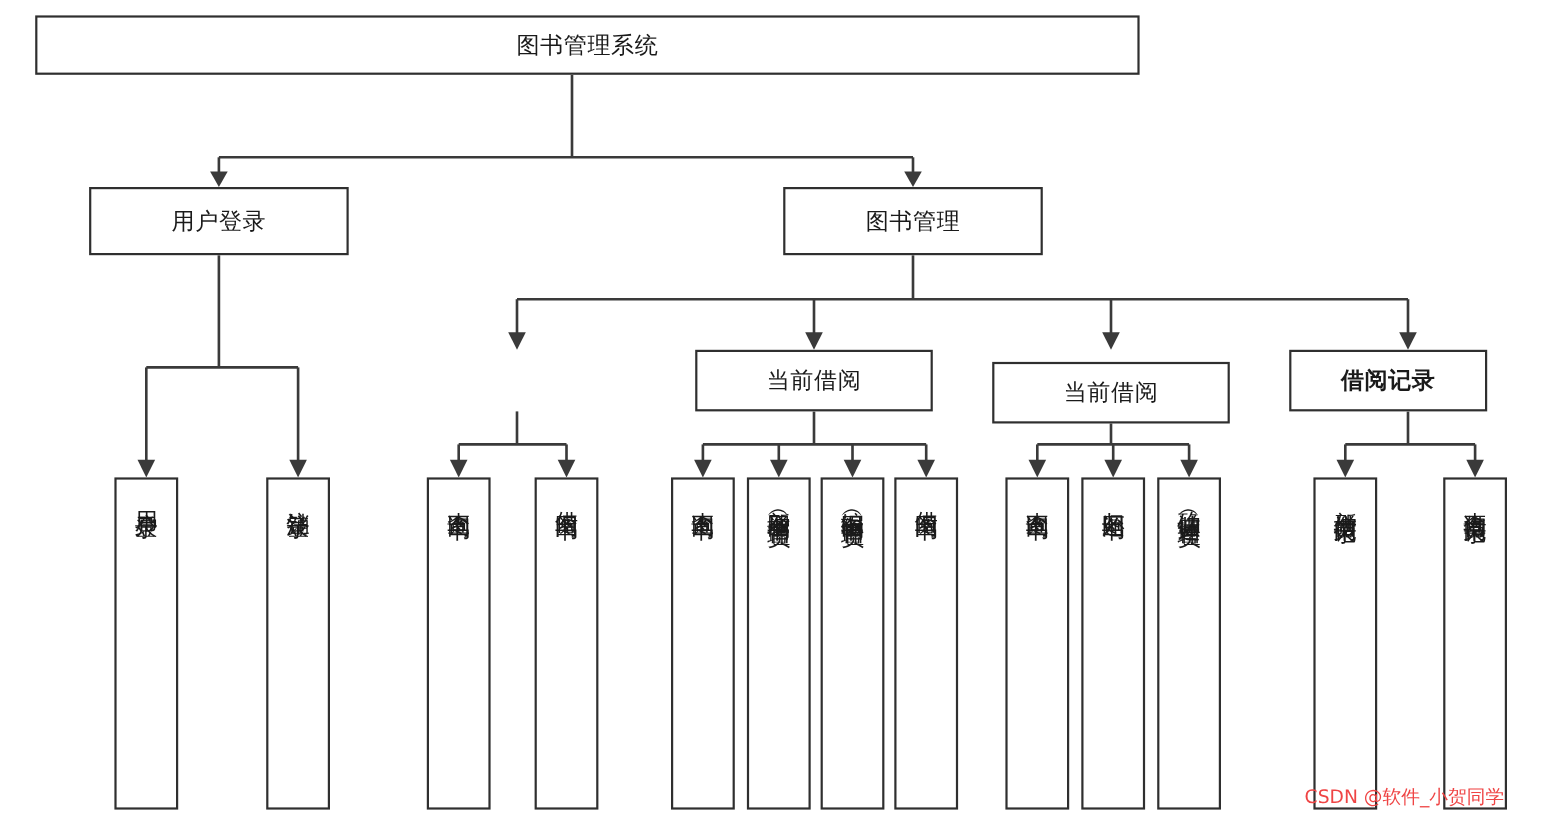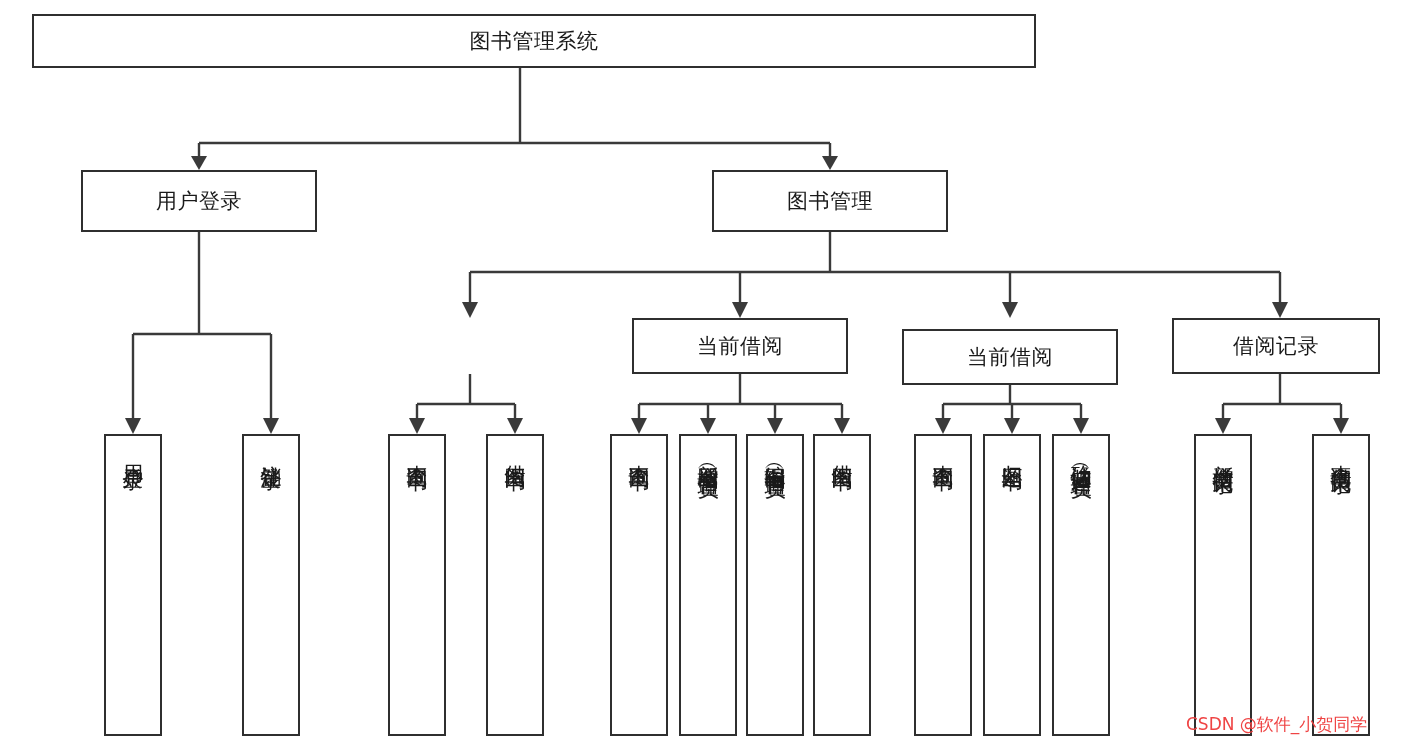--- a/index.html
+++ b/index.html
@@ -182,21 +182,21 @@
 
 
   <div class="node horizontal" id="node-book-borrow" style="left:632px; top:318px; width:216px; height:56px;">
     <span class="node-label">当前借阅</span>
   </div>
 
   <div class="node horizontal" id="node-current-borrow" style="left:902px; top:318px; width:216px; height:56px;margin-top:11px;">
     <span class="node-label">当前借阅</span>
   </div>
 
-  <div class="node horizontal" id="node-borrow-record" style="left:1172px; top:318px; width:208px; height:56px;">
+  <div class="node horizontal" id="node-borrow-record" style="left:1172px; top:318px; width:180px; height:56px;font-weight:bold;">
     <span class="node-label">借阅记录</span>
   </div>
 
   <div class="node leaf" style="left:104px; top:434px; width:58px; height:302px;">
     <span class="node-label">用户登录</span>
   </div>
 
   <div class="node leaf" style="left:242px; top:434px; width:58px; height:302px;">
     <span class="node-label">注销登录</span>
   </div>

